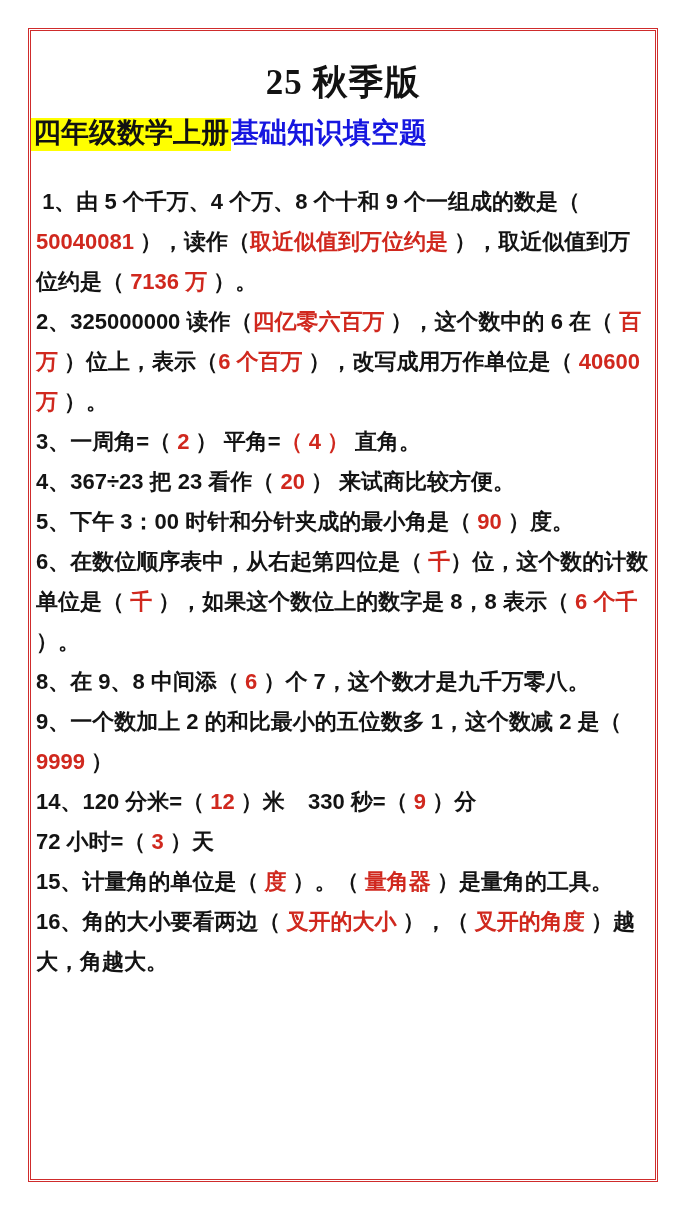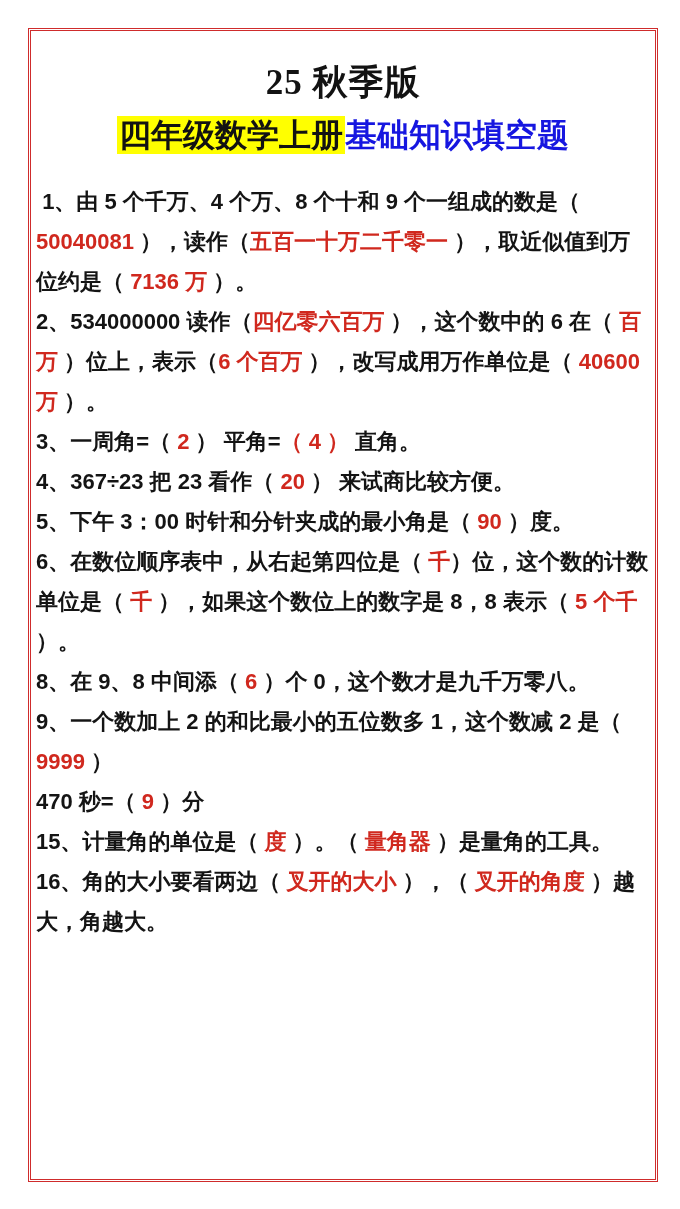--- a/index.html
+++ b/index.html
@@ -29,24 +29,23 @@
     text-align: center;
     font-family: "Liberation Serif", "DejaVu Serif", serif;
     font-weight: bold;
     font-size: 35px;
     line-height: 44px;
     color: #121212;
     letter-spacing: 1px;
   }
   .subtitle {
     margin: 4px 0 0 0;
-    text-align: center;
-    font-family: Liberation Serif, serif;
+    font-family: Liberation Mono, monospace;
     font-weight: bold;
-    font-size: 32px;
+    font-size: 28px;
     line-height: 52px;
     white-space: nowrap;
   }
   .subtitle .hl {
     background: var(--yellow, #ffff00);
     color: #121212;
     padding: 1px 2px;
   }
   .subtitle .blue {
     color: var(--blue, #1616e0);
@@ -82,27 +81,27 @@
   }
 </style>
 </head>
 <body>
 
 <div class="page">
   <div class="frame">
     <h1 class="title">25 秋季版</h1>
     <h2 class="subtitle"><span class="hl">四年级数学上册</span><span class="blue">基础知识填空题</span></h2>
     <div class="questions" id="questions">
-        <div class="q"><span class="txt"> 1、由 5 个千万、4 个万、8 个十和 9 个一组成的数是（ </span><span class="ans">50040081</span><span class="txt"> ），读作（</span><span class="ans">五百一十万二千零一</span><span class="txt"> ），取近似值到万位约是（ </span><span class="ans">7136 万</span><span class="txt"> ）。</span></div>
-        <div class="q"><span class="txt">2、534000000 读作（</span><span class="ans">四亿零六百万</span><span class="txt"> ），这个数中的 6 在（ </span><span class="ans">百万</span><span class="txt"> ）位上，表示（</span><span class="ans">6 个百万</span><span class="txt"> ），改写成用万作单位是（ </span><span class="ans">40600 万</span><span class="txt"> ）。</span></div>
+        <div class="q"><span class="txt"> 1、由 5 个千万、4 个万、8 个十和 9 个一组成的数是（ </span><span class="ans">50040081</span><span class="txt"> ），读作（</span><span class="ans">取近似值到万位约是</span><span class="txt"> ），取近似值到万位约是（ </span><span class="ans">7136 万</span><span class="txt"> ）。</span></div>
+        <div class="q"><span class="txt">2、325000000 读作（</span><span class="ans">四亿零六百万</span><span class="txt"> ），这个数中的 6 在（ </span><span class="ans">百万</span><span class="txt"> ）位上，表示（</span><span class="ans">6 个百万</span><span class="txt"> ），改写成用万作单位是（ </span><span class="ans">40600 万</span><span class="txt"> ）。</span></div>
         <div class="q"><span class="txt">3、一周角=（ </span><span class="ans">2</span><span class="txt"> ） 平角=</span><span class="ans">（ 4 ）</span><span class="txt"> 直角。</span></div>
         <div class="q"><span class="txt">4、367÷23 把 23 看作（ </span><span class="ans">20</span><span class="txt"> ） 来试商比较方便。</span></div>
         <div class="q"><span class="txt">5、下午 3：00 时针和分针夹成的最小角是（ </span><span class="ans">90</span><span class="txt"> ）度。</span></div>
-        <div class="q"><span class="txt">6、在数位顺序表中，从右起第四位是（ </span><span class="ans">千</span><span class="txt">）位，这个数的计数单位是（ </span><span class="ans">千</span><span class="txt"> ），如果这个数位上的数字是 8，8 表示（ </span><span class="ans">5 个千</span><span class="txt"> ）。</span></div>
-        <div class="q"><span class="txt">8、在 9、8 中间添（ </span><span class="ans">6</span><span class="txt"> ）个 0，这个数才是九千万零八。</span></div>
+        <div class="q"><span class="txt">6、在数位顺序表中，从右起第四位是（ </span><span class="ans">千</span><span class="txt">）位，这个数的计数单位是（ </span><span class="ans">千</span><span class="txt"> ），如果这个数位上的数字是 8，8 表示（ </span><span class="ans">6 个千</span><span class="txt"> ）。</span></div>
+        <div class="q"><span class="txt">8、在 9、8 中间添（ </span><span class="ans">6</span><span class="txt"> ）个 7，这个数才是九千万零八。</span></div>
         <div class="q"><span class="txt">9、一个数加上 2 的和比最小的五位数多 1，这个数减 2 是（ </span><span class="ans">9999</span><span class="txt"> ）</span></div>
-        <div class="q cols"><span class="col-right"><span class="txt">470 秒=（ </span><span class="ans">9</span><span class="txt"> ）分</span></span></div>
-        <div class="q cols"></div>
+        <div class="q cols"><span class="col-left"><span class="txt">14、120 分米=（ </span><span class="ans">12</span><span class="txt"> ）米</span></span><span class="col-right"><span class="txt">330 秒=（ </span><span class="ans">9</span><span class="txt"> ）分</span></span></div>
+        <div class="q cols"><span class="col-left"><span class="txt">72 小时=（ </span><span class="ans">3</span><span class="txt"> ）天</span></span></div>
         <div class="q"><span class="txt">15、计量角的单位是（ </span><span class="ans">度</span><span class="txt"> ）。（ </span><span class="ans">量角器</span><span class="txt"> ）是量角的工具。</span></div>
         <div class="q"><span class="txt">16、角的大小要看两边（ </span><span class="ans">叉开的大小</span><span class="txt"> ），（ </span><span class="ans">叉开的角度</span><span class="txt"> ）越大，角越大。</span></div>
       </div>
   </div>
 </div>
 
 </body></html>

